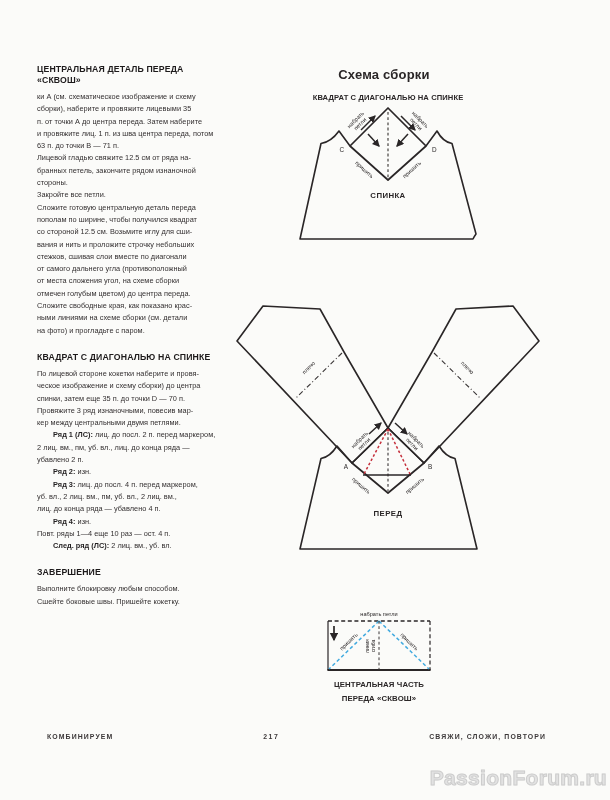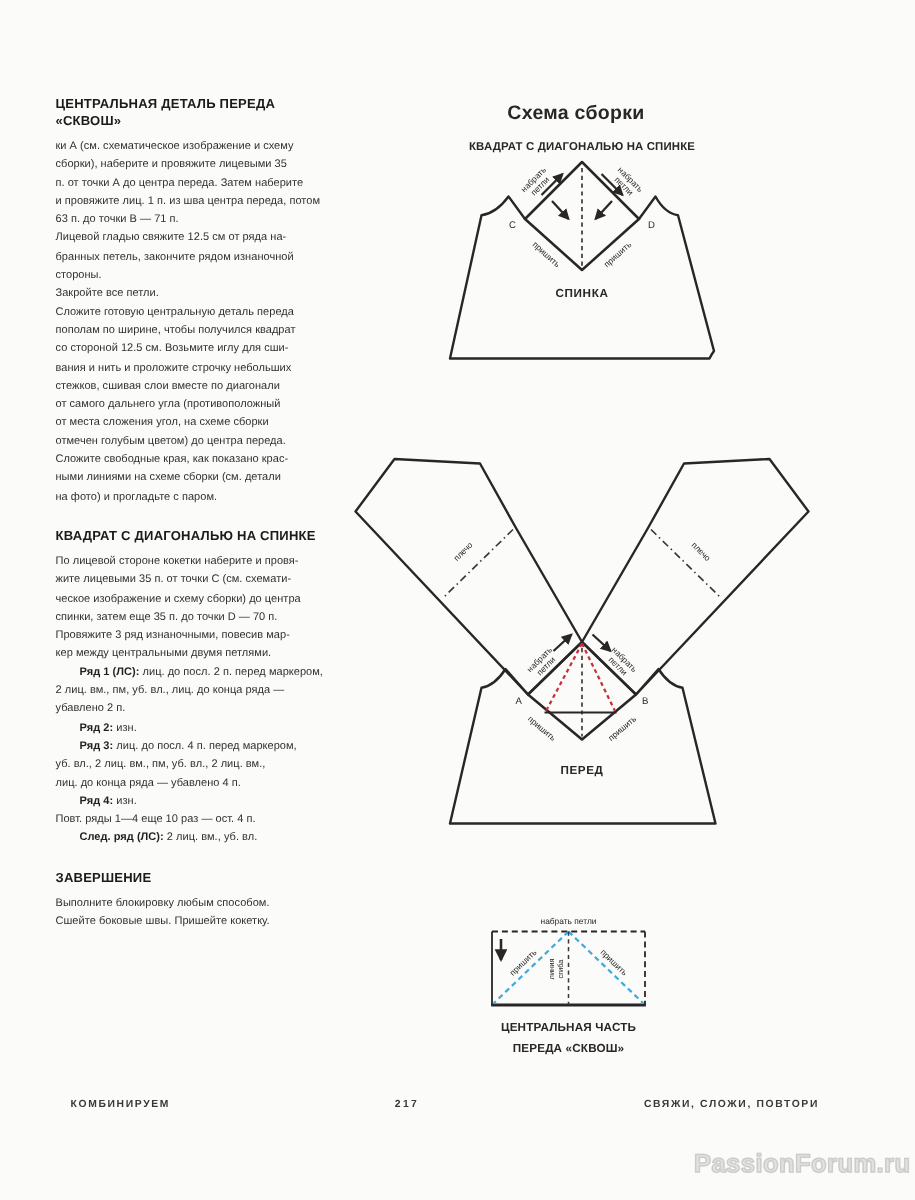--- a/index.html
+++ b/index.html
@@ -27,21 +27,21 @@
   
   .footer{
     position:absolute;left:47px;top:733px;width:499px;
     display:flex;justify-content:space-between;align-items:baseline;
     font-size:6.9px;font-weight:bold;letter-spacing:1.1px;color:#3c3839;
   }
   .footer .pagenum{letter-spacing:1.6px;}
   
   .watermark{
     position:absolute;right:3px;top:766px;
-    font-size:17px;font-weight:bold;letter-spacing:.3px;
+    font-size:21px;font-weight:bold;letter-spacing:.3px;
     color:rgba(255,255,255,.25);
     -webkit-text-stroke:1px #cccccc;
     text-shadow:0 0 1px #d8d8d8;
     padding-left:28px;
   }
   svg{position:absolute;left:0;top:0;}
   svg text{font-family:"Liberation Sans", sans-serif;fill:#2a2627;}
   .t-title{font-size:13px;font-weight:bold;letter-spacing:.2px;}
   .t-diag-label{font-size:7.6px;font-weight:bold;letter-spacing:.1px;}
   .t-piece{font-size:7.8px;font-weight:bold;letter-spacing:.4px;}
@@ -73,21 +73,20 @@
       <div class="bodyline">вания и нить и проложите строчку небольших</div>
       <div class="bodyline">стежков, сшивая слои вместе по диагонали</div>
       <div class="bodyline">от самого дальнего угла (противоположный</div>
       <div class="bodyline">от места сложения угол, на схеме сборки</div>
       <div class="bodyline">отмечен голубым цветом) до центра переда.</div>
       <div class="bodyline">Сложите свободные края, как показано крас-</div>
       <div class="bodyline">ными линиями на схеме сборки (см. детали</div>
       <div class="bodyline">на фото) и прогладьте с паром.</div>
       <div class="sec-heading later">КВАДРАТ С ДИАГОНАЛЬЮ НА СПИНКЕ</div>
       <div class="bodyline">По лицевой стороне кокетки наберите и провя-</div>
-      <div class="bodyline">жите лицевыми 35 п. от точки С (см. схемати-</div>
       <div class="bodyline">ческое изображение и схему сборки) до центра</div>
       <div class="bodyline">спинки, затем еще 35 п. до точки D — 70 п.</div>
       <div class="bodyline">Провяжите 3 ряд изнаночными, повесив мар-</div>
       <div class="bodyline">кер между центральными двумя петлями.</div>
       <div class="bodyline"><b>Ряд 1 (ЛС):</b> лиц. до посл. 2 п. перед маркером,</div>
       <div class="bodyline">2 лиц. вм., пм, уб. вл., лиц. до конца ряда —</div>
       <div class="bodyline">убавлено 2 п.</div>
       <div class="bodyline"><b>Ряд 2:</b> изн.</div>
       <div class="bodyline"><b>Ряд 3:</b> лиц. до посл. 4 п. перед маркером,</div>
       <div class="bodyline">уб. вл., 2 лиц. вм., пм, уб. вл., 2 лиц. вм.,</div>

